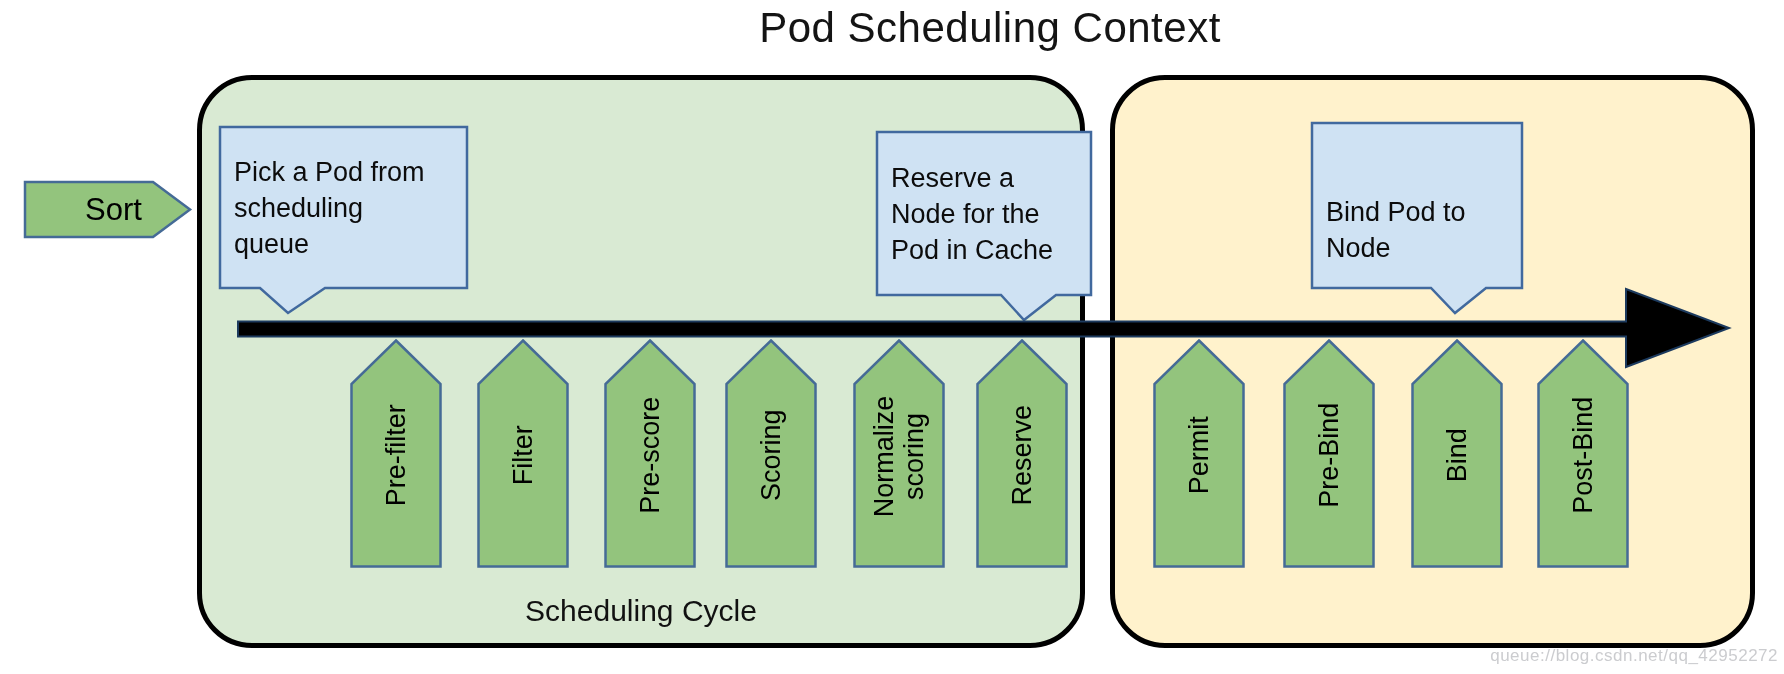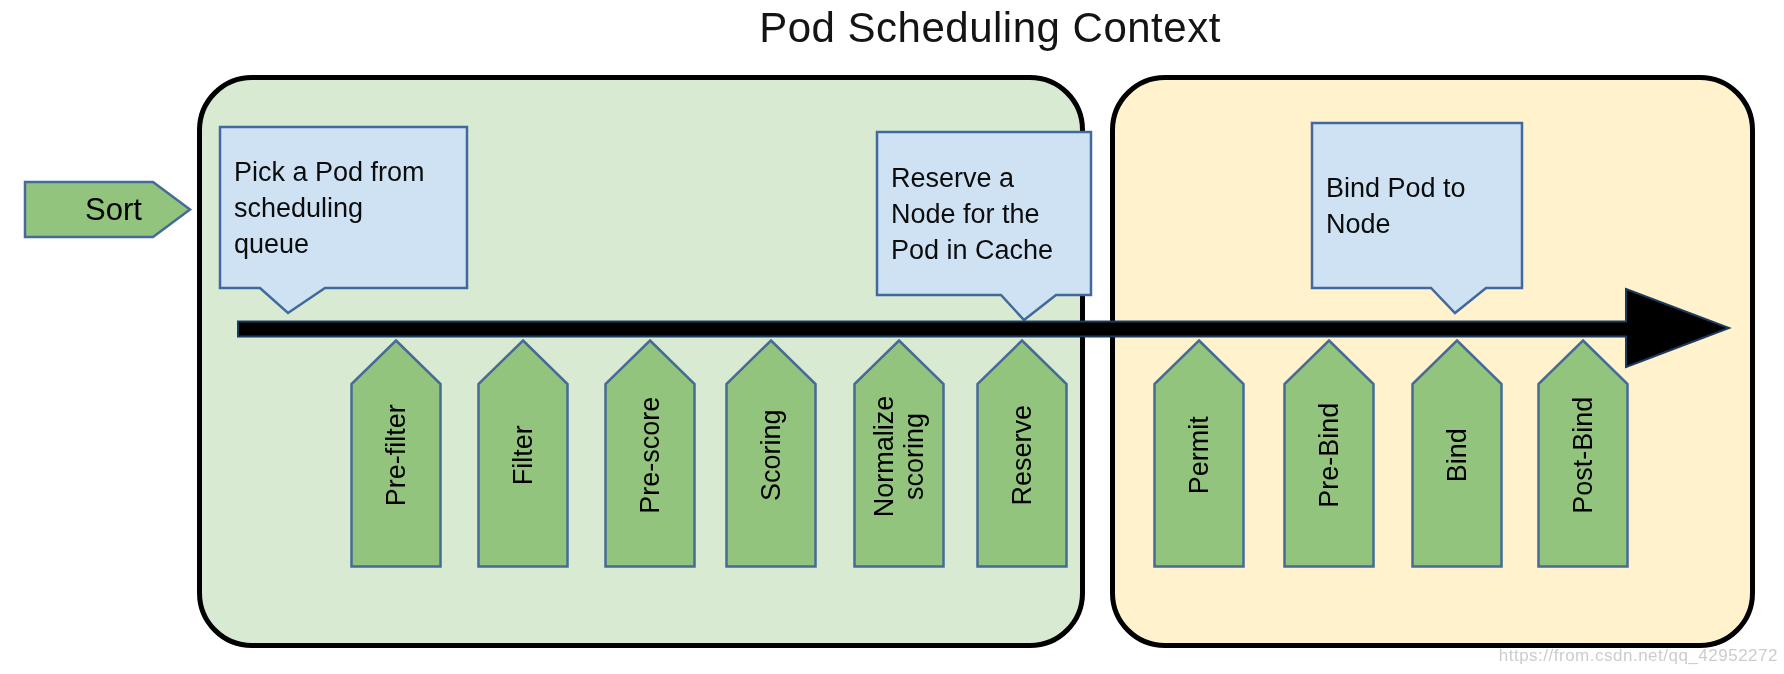--- a/index.html
+++ b/index.html
@@ -32,21 +32,21 @@
   .callout svg { position:absolute; left:0; top:0; }
   .callout-text {
     position:absolute; left:0; top:0; display:flex; align-items:center;
     font-size:27px; line-height:36px; color:#0c0c0c;
   }
   .c1 { left:218px; top:125px; width:252px; height:192px; }
   .c1 .callout-text { height:165px; padding-left:16px; width:196px; }
   .c2 { left:875px; top:130px; width:219px; height:195px; }
   .c2 .callout-text { height:167px; padding-left:16px; width:182px; }
   .c3 { left:1310px; top:121px; width:215px; height:198px; }
-  .c3 .callout-text { height:169px; padding-left:16px; width:180px; }
+  .c3 .callout-text { height:169px; padding-left:16px; width:180px;margin-top:24px; }
   .timeline { position:absolute; left:0; top:0; pointer-events:none; }
   .stage { position:absolute; top:339px; width:92px; height:229px; }
   .stage svg { position:absolute; left:0; top:0; }
   .stage-label {
     position:absolute; left:50%; top:50%; width:215px;
     transform:translate(-50%,-46%) rotate(-90deg);
     text-align:center; font-size:27px; line-height:1.12; white-space:normal;
   }
   .watermark {
     position:absolute; right:6px; top:646px; font-size:17px;
@@ -55,20 +55,21 @@
 </style>
 </head>
 <body>
 
 <div class="canvas">
 
   <div class="title">Pod Scheduling Context</div>
 
   <div class="cycle-box box-scheduling"></div>
   <div class="cycle-box box-binding"></div>
+  <div class="cycle-label">Scheduling Cycle</div>
 
   <div class="sort">
     <svg width="170" height="60">
       <polygon points="2,2 130,2 167,29.5 130,57 2,57" fill="#93c47d" stroke="#456b96" stroke-width="2.5"></polygon>
     </svg>
     <div class="sort-label">Sort</div>
   </div>
 
   <div class="callout c2">
     <svg width="219" height="195">
@@ -150,15 +151,15 @@
       </svg>
     <div class="stage-label">Bind</div>
   </div>
   <div class="stage" style="left:1537px">
     <svg width="92" height="229">
         <polygon points="46,1.5 90.5,45 90.5,227.5 1.5,227.5 1.5,45" fill="#93c47d" stroke="#456b96" stroke-width="2.5"></polygon>
       </svg>
     <div class="stage-label">Post-Bind</div>
   </div>
 
-  <div class="watermark">https://from.csdn.net/qq_42952272</div>
+  <div class="watermark">queue://blog.csdn.net/qq_42952272</div>
 
 </div>
 
 </body></html>

